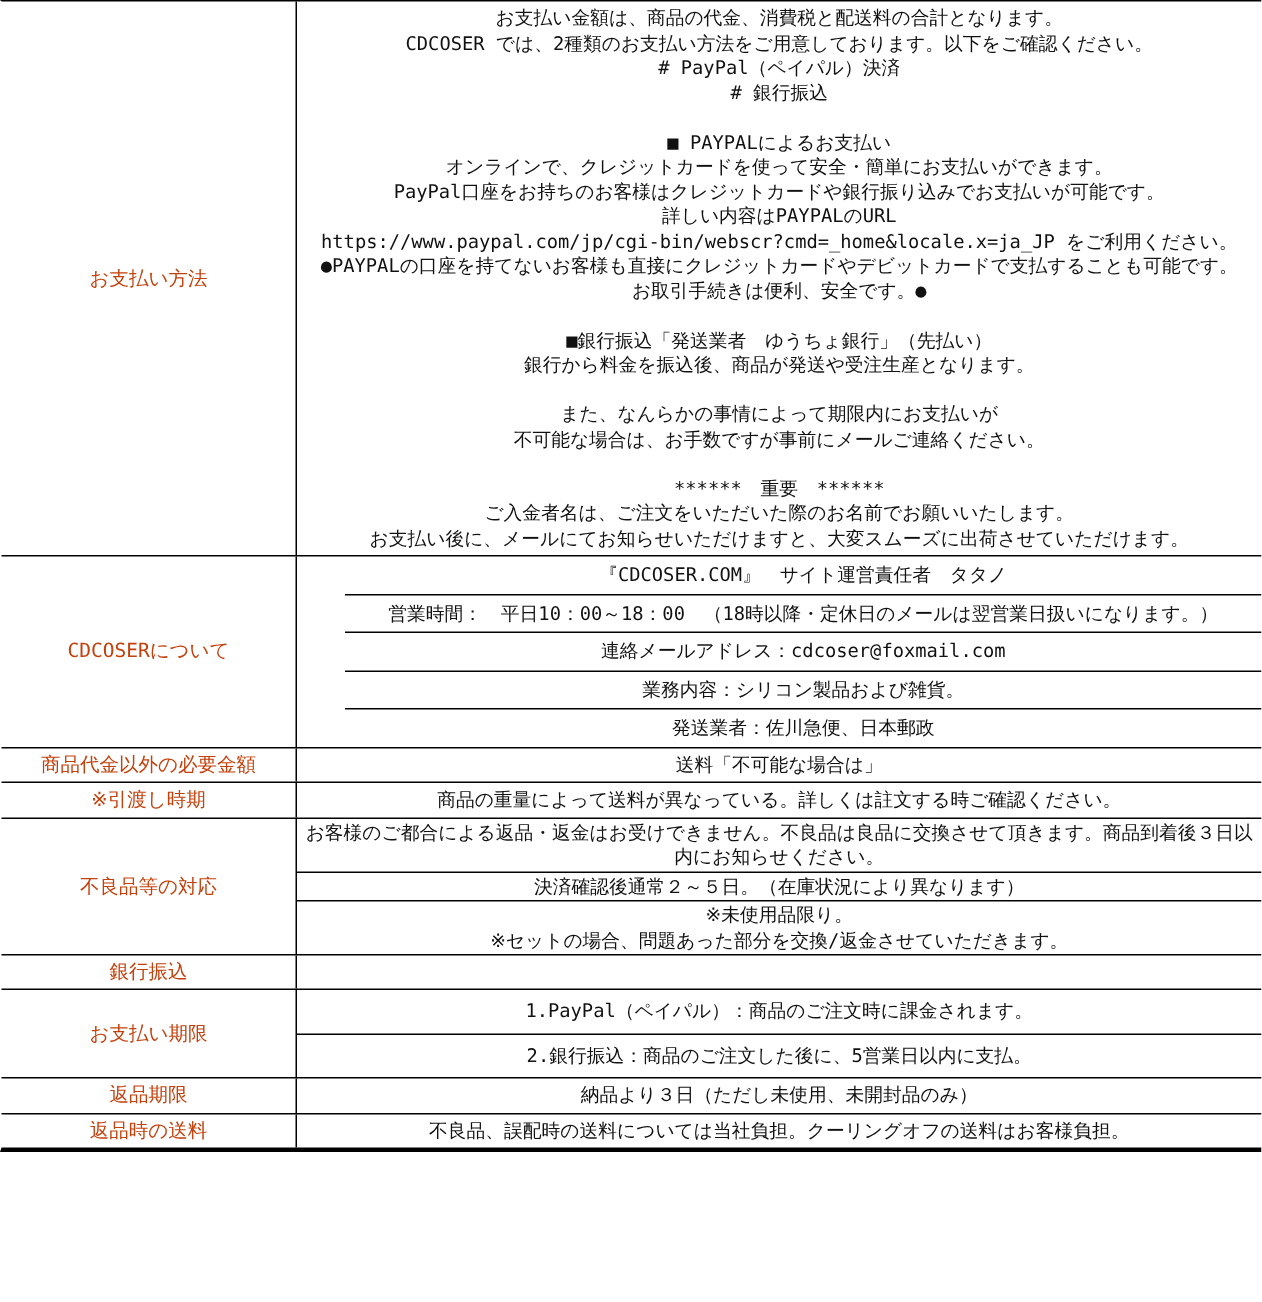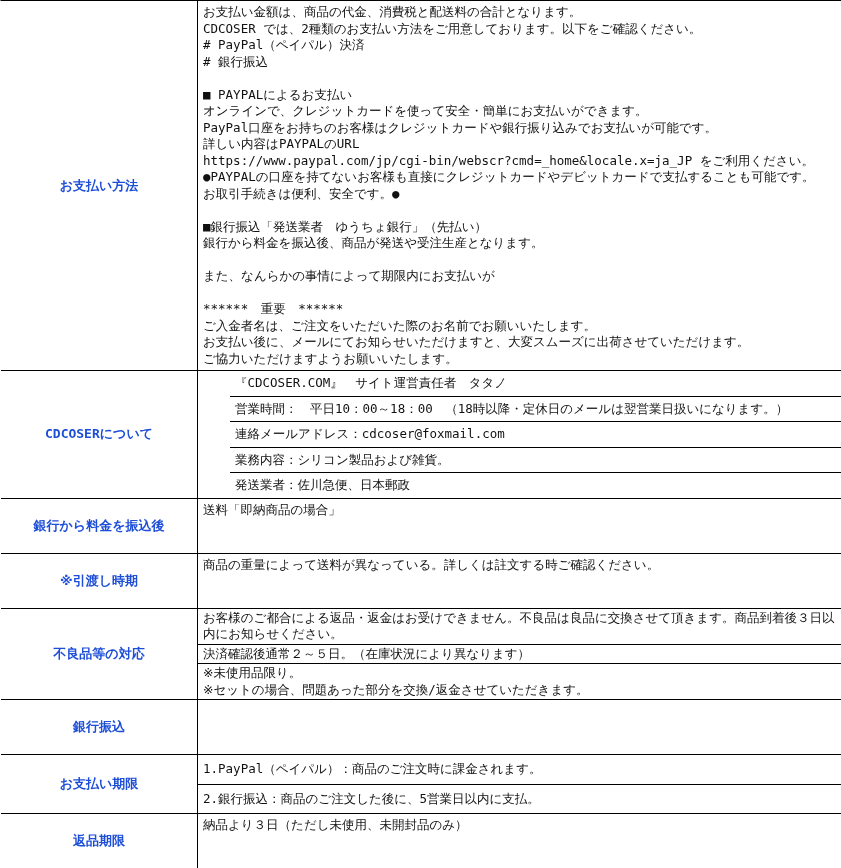--- a/index.html
+++ b/index.html
@@ -26,30 +26,31 @@
   }
   .header-cell {
     flex: 0 0 197px;
     width: 197px;
     box-sizing: border-box;
     border-right: 1px solid #000;
     display: flex;
     align-items: center;
     justify-content: center;
     text-align: center;
-    font-weight: bold;
+    font-weight: normal;
     font-size: 13px;
-    padding: 18px 4px;
-    color: #1d4ed8;
+    padding: 2px 4px;
+    color: #c2410c;
   }
   .content-cell {
     flex: 1 1 auto;
     min-width: 0;
     display: flex;
     flex-direction: column;
+    text-align: center;
   }
   .section {
     border-bottom: 1px solid #000;
     padding: 3px 5px;
   }
   .section:last-child {
     border-bottom: none;
   }
   .line {
     line-height: 16.5px;
@@ -84,25 +85,25 @@
           <div class="line">PayPal口座をお持ちのお客様はクレジットカードや銀行振り込みでお支払いが可能です。</div>
           <div class="line">詳しい内容はPAYPALのURL</div>
           <div class="line">https://www.paypal.com/jp/cgi-bin/webscr?cmd=_home&amp;locale.x=ja_JP をご利用ください。</div>
           <div class="line">●PAYPALの口座を持てないお客様も直接にクレジットカードやデビットカードで支払することも可能です。</div>
           <div class="line">お取引手続きは便利、安全です。●</div>
           <div class="line"></div>
           <div class="line">■銀行振込「発送業者　ゆうちょ銀行」（先払い）</div>
           <div class="line">銀行から料金を振込後、商品が発送や受注生産となります。</div>
           <div class="line"></div>
           <div class="line">また、なんらかの事情によって期限内にお支払いが</div>
+          <div class="line">不可能な場合は、お手数ですが事前にメールご連絡ください。</div>
           <div class="line"></div>
           <div class="line">******　重要　******</div>
           <div class="line">ご入金者名は、ご注文をいただいた際のお名前でお願いいたします。</div>
           <div class="line">お支払い後に、メールにてお知らせいただけますと、大変スムーズに出荷させていただけます。</div>
-          <div class="line">ご協力いただけますようお願いいたします。</div>
         </div>
       </div>
     </div>
     <div class="row row-1">
       <div class="header-cell">CDCOSERについて</div>
       <div class="content-cell">
         <div class="section">
           <div class="line">『CDCOSER.COM』　サイト運営責任者　タタノ</div>
         </div>
         <div class="section">
@@ -113,24 +114,24 @@
         </div>
         <div class="section">
           <div class="line">業務内容：シリコン製品および雑貨。</div>
         </div>
         <div class="section">
           <div class="line">発送業者：佐川急便、日本郵政</div>
         </div>
       </div>
     </div>
     <div class="row row-2">
-      <div class="header-cell">銀行から料金を振込後</div>
+      <div class="header-cell">商品代金以外の必要金額</div>
       <div class="content-cell">
         <div class="section">
-          <div class="line">送料「即納商品の場合」</div>
+          <div class="line">送料「不可能な場合は」</div>
         </div>
       </div>
     </div>
     <div class="row row-3">
       <div class="header-cell">※引渡し時期</div>
       <div class="content-cell">
         <div class="section">
           <div class="line">商品の重量によって送料が異なっている。詳しくは註文する時ご確認ください。</div>
         </div>
       </div>

